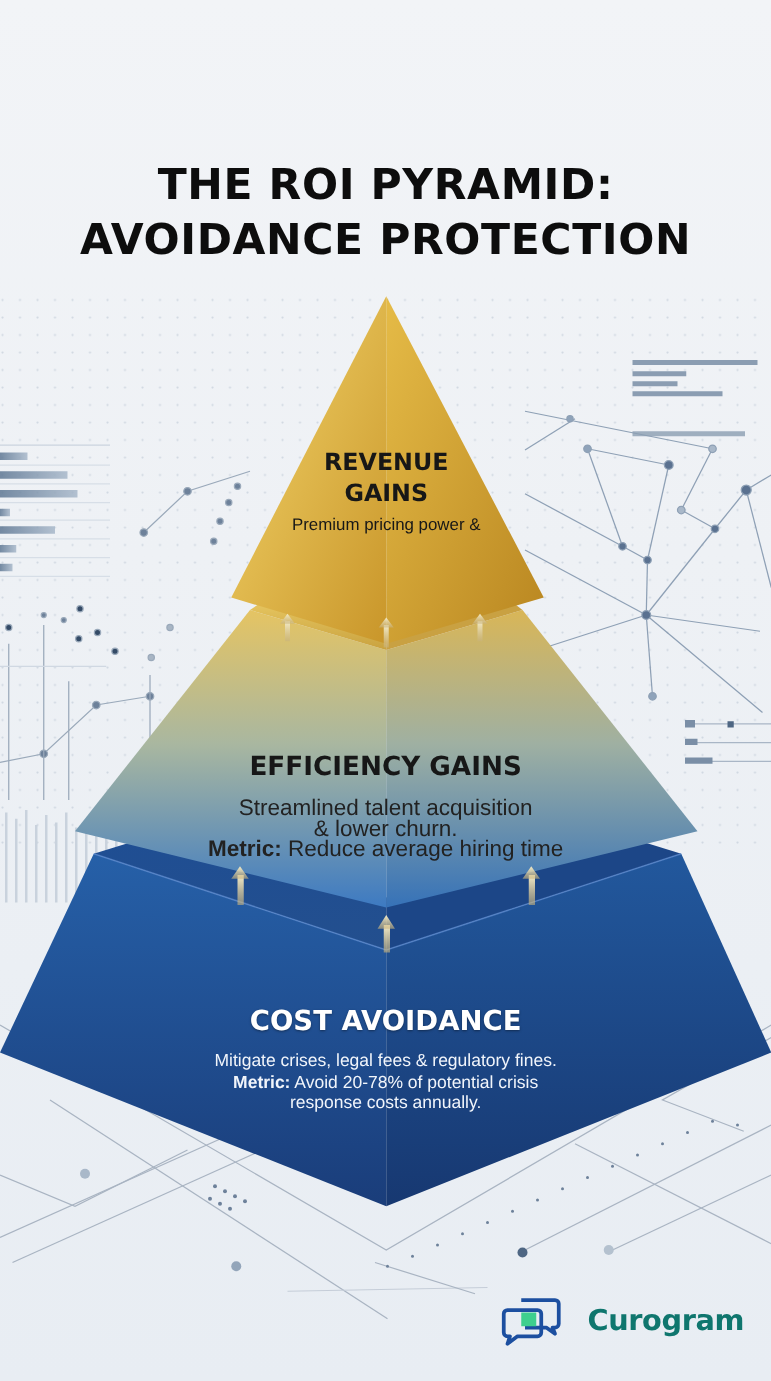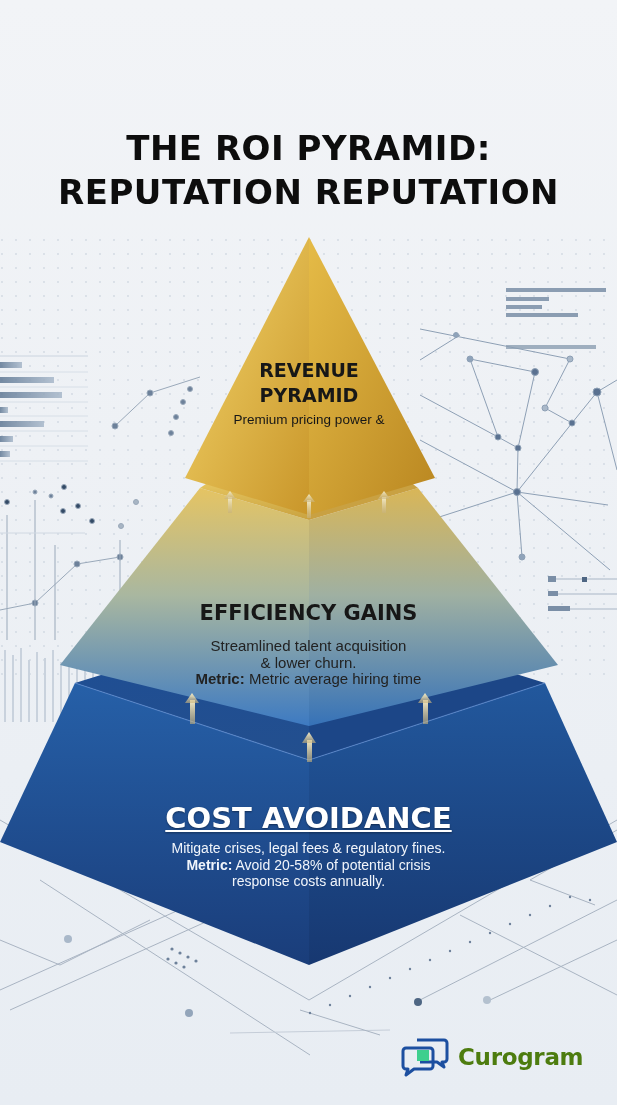--- a/index.html
+++ b/index.html
@@ -16,26 +16,26 @@
   }
   .tier-text { position:absolute; text-align:center; }
   .tier-heading { font-weight:bold; font-family:"DejaVu Sans", sans-serif; }
   .tier-desc { font-family:"Liberation Sans", sans-serif; }
   .tier-desc b { font-weight:bold; }
   #t-rev { left:180px; width:258px; top:358px; color:#171717; }
   #t-rev .tier-heading { font-size:19px; line-height:25px; }
   #t-rev .tier-desc { font-size:13.5px; line-height:16px; margin-top:4px; }
   #t-eff { left:140px; width:337px; top:580px; color:#171717; }
   #t-eff .tier-heading { font-size:21px; line-height:26px;margin-top:20px; }
-  #t-eff .tier-desc { font-size:15px; line-height:16.5px; margin-top:12px; color:#222; }
+  #t-eff .tier-desc { font-size:18px; line-height:16.5px; margin-top:12px; color:#222; }
   #t-cost { left:120px; width:377px; top:804px; color:#ffffff; }
-  #t-cost .tier-heading { font-size:29px; line-height:28px; text-shadow:0 1px 2px rgba(0,0,0,0.4);text-decoration:underline; }
+  #t-cost .tier-heading { font-size:22px; line-height:28px; text-shadow:0 1px 2px rgba(0,0,0,0.4); }
   #t-cost .tier-desc { font-size:14px; line-height:16.5px; margin-top:8px; color:#f1f5fb; }
   .logo { position:absolute; left:400px; top:1037px; height:40px; display:flex; align-items:center; }
-  .logo-text { font-family:"DejaVu Sans", sans-serif; font-weight:bold; font-size:23px; color:#4d7c0f; margin-left:8px; letter-spacing:-0.3px; }
+  .logo-text { font-family:"DejaVu Sans", sans-serif; font-weight:bold; font-size:23px; color:#0f766e; margin-left:20px; letter-spacing:-0.3px; }
 </style>
 </head>
 <body>
 
 <svg class="bg-svg" viewBox="0 0 617 1105">
   <defs>
     <pattern id="dots" width="14" height="14" patternUnits="userSpaceOnUse">
       <circle cx="2" cy="2" r="0.9" fill="#b8c3d1"></circle>
     </pattern>
     <linearGradient id="barG" x1="0" x2="1">
@@ -284,47 +284,47 @@
       </g>
     <g>
         <rect x="307" y="740" width="5" height="22"></rect>
         <polygon points="302,743 309,732 316,743"></polygon>
       </g>
   </g>
 </svg>
 
 <div class="title">
   <div>THE ROI PYRAMID:</div>
-  <div>REPUTATION REPUTATION</div>
+  <div>AVOIDANCE PROTECTION</div>
 </div>
 
 <div class="tier-text" id="t-rev">
   <div class="tier-heading">
     <div>REVENUE</div>
-    <div>PYRAMID</div>
+    <div>GAINS</div>
   </div>
   <div class="tier-desc">
     <div>Premium pricing power &amp;</div>
   </div>
 </div>
 
 <div class="tier-text" id="t-eff">
   <div class="tier-heading">EFFICIENCY GAINS</div>
   <div class="tier-desc">
     <div>Streamlined talent acquisition</div>
     <div>&amp; lower churn.</div>
-    <div><b>Metric:</b><span> Metric average hiring time</span></div>
+    <div><b>Metric:</b><span> Reduce average hiring time</span></div>
   </div>
 </div>
 
 <div class="tier-text" id="t-cost">
   <div class="tier-heading">COST AVOIDANCE</div>
   <div class="tier-desc">
     <div>Mitigate crises, legal fees &amp; regulatory fines.</div>
-    <div><b>Metric:</b><span> Avoid 20-58% of potential crisis</span></div>
+    <div><b>Metric:</b><span> Avoid 20-78% of potential crisis</span></div>
     <div>response costs annually.</div>
   </div>
 </div>
 
 <div class="logo">
   <svg width="50" height="40" viewBox="0 0 50 40">
     <path d="M17 3 H44 a3 3 0 0 1 3 3 V22 a3 3 0 0 1 -3 3 H42 L44 30 L37 25 H20" fill="none" stroke="#1c4fa0" stroke-width="3" stroke-linejoin="round"></path>
     <rect x="17" y="13" width="12" height="11" fill="#3ecf8e"></rect>
     <path d="M30 11 H6 a3 3 0 0 0 -3 3 V29 a3 3 0 0 0 3 3 H8 L6 38 L14 32 H30 a3 3 0 0 0 3 -3 V14 a3 3 0 0 0 -3 -3 Z" fill="none" stroke="#1c4fa0" stroke-width="3" stroke-linejoin="round"></path>
   </svg>

